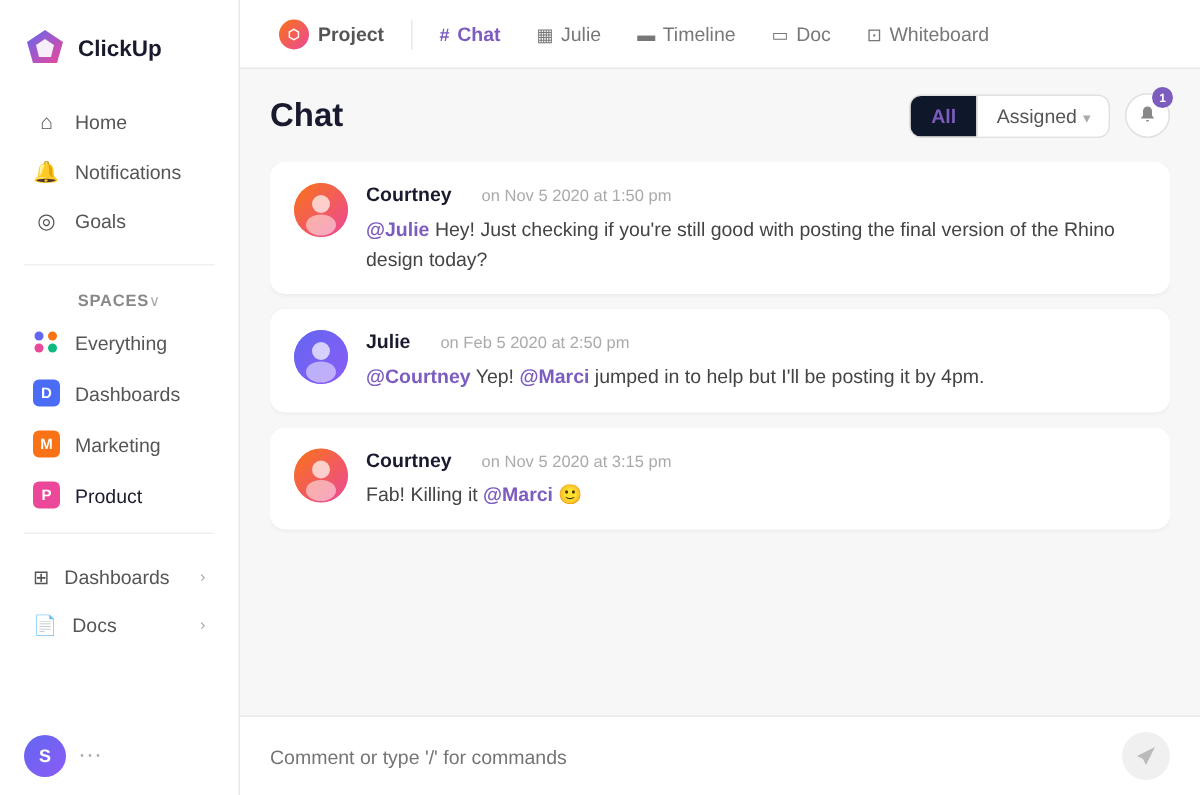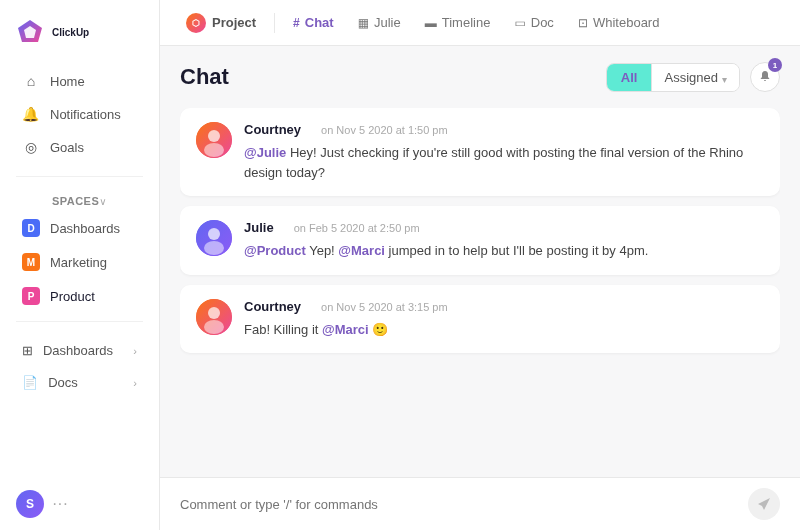--- a/index.html
+++ b/index.html
@@ -19,21 +19,21 @@
       display: flex;
       align-items: center;
       gap: 8px;
       padding: 18px 16px 14px;
     }
     .logo-icon {
       width: 28px;
       height: 28px;
     }
     .logo-text {
-      font-size: 10px;
+      font-size: 15px;
       font-weight: 700;
       color: #1a1a2e;
     }
     .sidebar-nav {
       padding: 4px 0;
     }
     .sidebar-item {
       display: flex;
       align-items: center;
       gap: 10px;
@@ -210,21 +210,21 @@
     }
     .filter-btn {
       padding: 6px 14px;
       font-size: 13px;
       cursor: pointer;
       color: #555;
       border: none;
       background: transparent;
     }
     .filter-btn.active {
-      background: #5eead4;
+      background: #0f172a;
       color: #7c5cbf;
       font-weight: 600;
     }
     .filter-btn-assigned {
       display: flex;
       align-items: flex-end;
       gap: 4px;
       padding: 6px 12px;
       font-size: 13px;
       cursor: pointer;
@@ -374,20 +374,31 @@
   </div>
 
   <div class="sidebar-divider"></div>
 
   <div class="sidebar-section-header">
     <span>Spaces</span>
     <span style="font-size:10px; font-weight:400; color:#aaa;">∨</span>
   </div>
 
   <div class="space-item">
+    <div class="dot-everything" style="width:18px;height:18px;display:flex;align-items:center;justify-content:center;">
+      <div class="everything-dots">
+        <span style="background:#6366f1;"></span>
+        <span style="background:#f97316;"></span>
+        <span style="background:#ec4899;"></span>
+        <span style="background:#10b981;"></span>
+      </div>
+    </div>
+    <span>Everything</span>
+  </div>
+  <div class="space-item">
     <div class="space-dot dot-blue">D</div>
     <span>Dashboards</span>
   </div>
   <div class="space-item">
     <div class="space-dot dot-orange">M</div>
     <span>Marketing</span>
   </div>
   <div class="space-item active">
     <div class="space-dot dot-pink">P</div>
     <span style="font-weight:400;color:#1a1a2e;">Product</span>
@@ -512,21 +523,21 @@
             <circle cx="18" cy="14" r="6" fill="rgba(255,255,255,0.7)"></circle>
             <ellipse cx="18" cy="28" rx="10" ry="7" fill="rgba(255,255,255,0.5)"></ellipse>
           </svg>
         </div>
         <div class="message-content">
           <div class="message-header">
             <span class="message-author">Julie</span>
             <span class="message-time">on Feb 5 2020 at 2:50 pm</span>
           </div>
           <div class="message-text">
-            <span class="mention">@Product</span><span> Yep! </span><span class="mention">@Marci</span><span> jumped in to help but I'll be posting it by 4pm.</span>
+            <span class="mention">@Courtney</span><span> Yep! </span><span class="mention">@Marci</span><span> jumped in to help but I'll be posting it by 4pm.</span>
           </div>
         </div>
       </div>
 
       <div class="message-card">
         <div class="avatar avatar-courtney">
           <svg width="36" height="36" viewBox="0 0 36 36">
             <circle cx="18" cy="18" r="18" fill="url(#av3)"></circle>
             <defs>
                 <linearGradient id="av3" x1="0%" y1="0%" x2="100%" y2="100%">

